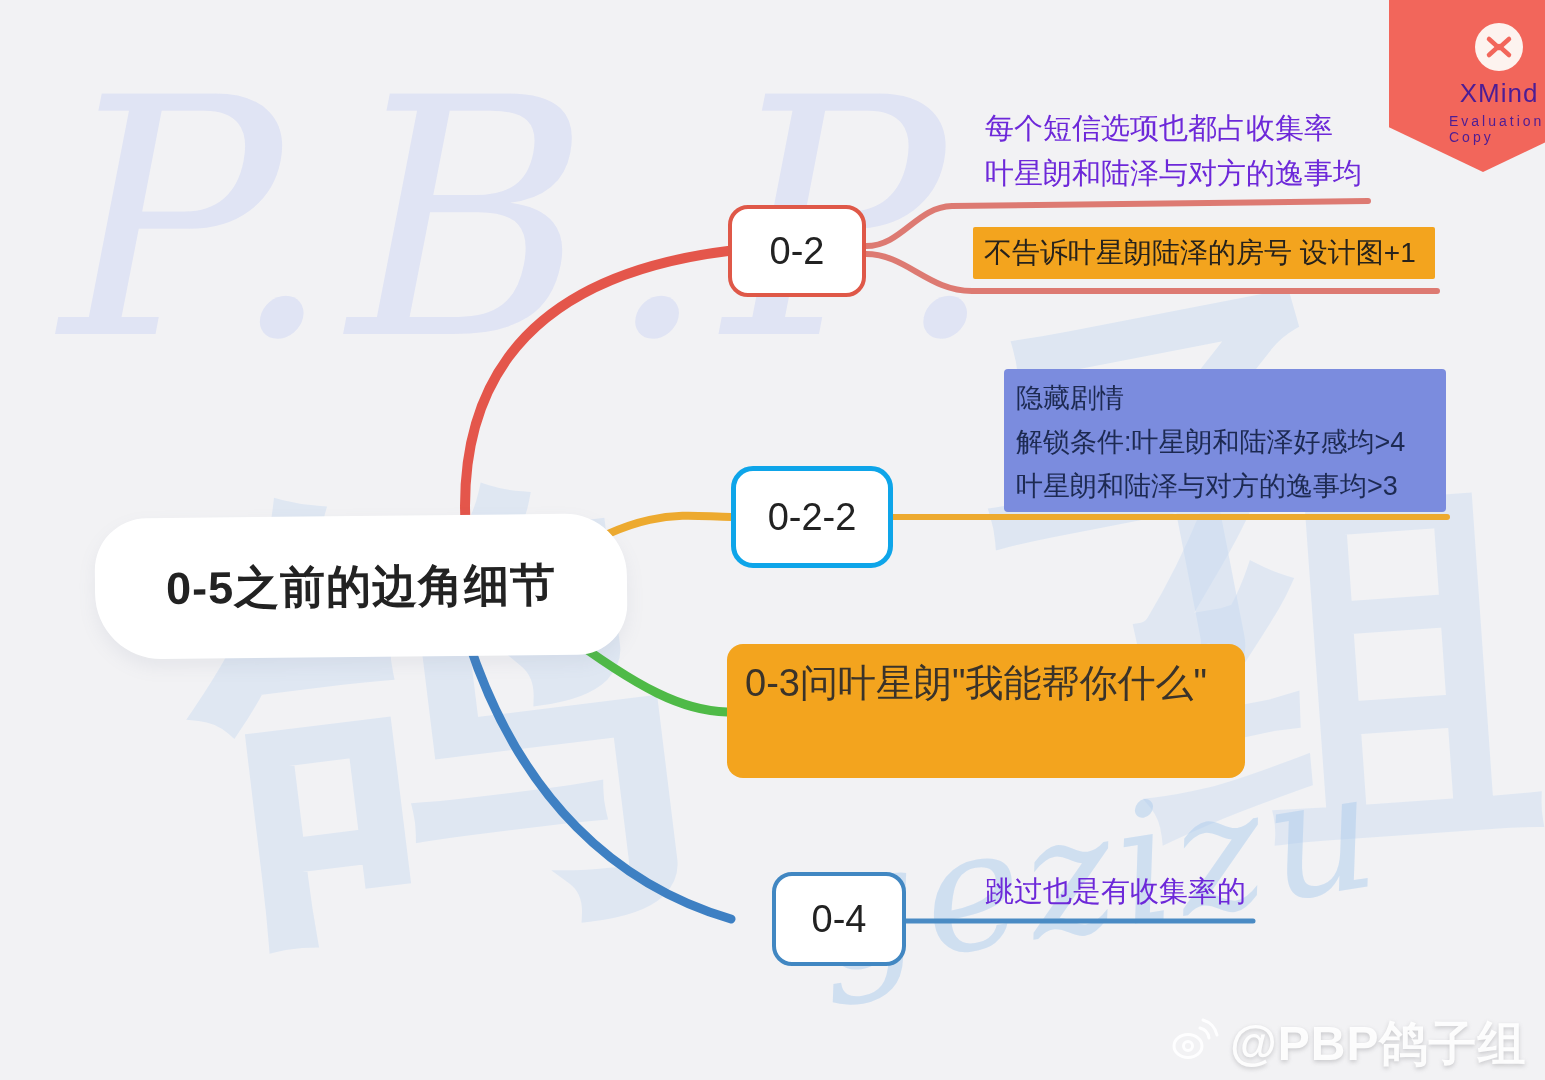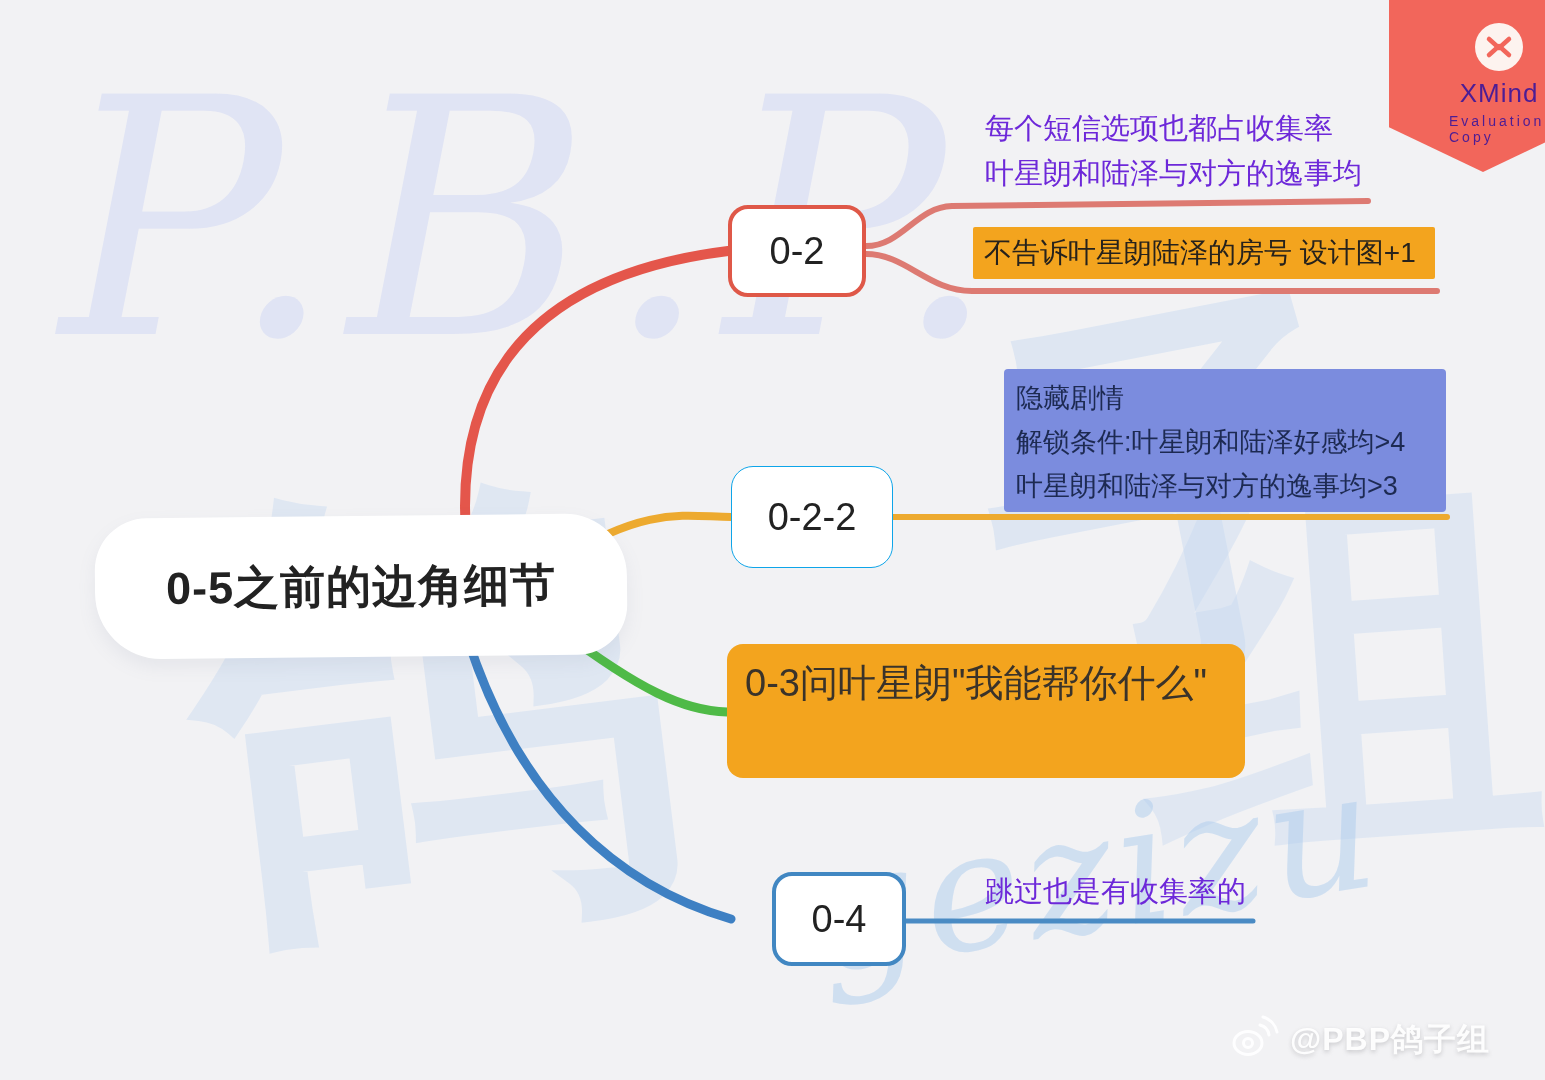--- a/index.html
+++ b/index.html
@@ -39,21 +39,21 @@
     color:#222;box-sizing:border-box;
   }
   .central{
     left:95px;top:516px;width:532px;height:141px;
     border-radius:52px 62px 50px 66px;
     font-size:45px;font-weight:bold;letter-spacing:1px;
     box-shadow:0 8px 18px rgba(120,130,160,.10);
     transform:rotate(-.6deg);
   }
   .node-0-2{left:728px;top:205px;width:138px;height:92px;border:4px solid #df5848;border-radius:20px;font-size:38px;}
-  .node-0-2-2{left:731px;top:466px;width:162px;height:102px;border:1px solid #0ea5e9;border-radius:22px;font-size:38px;}
+  .node-0-2-2{left:731px;top:466px;width:162px;height:102px;border:5px solid #0ea5e9;border-radius:22px;font-size:38px;}
   .node-0-4{left:772px;top:872px;width:134px;height:94px;border:4px solid #4187c2;border-radius:20px;font-size:38px;}
 
   
   .floating-note{
     position:absolute;z-index:3;color:#6d28d9;
     font-size:29px;line-height:45px;white-space:nowrap;
   }
   .note-sms{left:985px;top:106px;}
   .note-skip{left:985px;top:869px;}
 
@@ -88,23 +88,23 @@
   }
   .badge .logo-circle{
     margin-top:23px;width:48px;height:48px;border-radius:50%;
     background:#fdf3ef;display:flex;align-items:center;justify-content:center;
   }
   .badge .app-name{margin-top:7px;font-size:26px;font-weight:300;letter-spacing:1px;}
   .badge .app-sub{margin-top:4px;font-size:14px;letter-spacing:3px;margin-left:28px;}
 
   
   .weibo{
-    position:absolute;left:1228px;top:1012px;z-index:4;
+    position:absolute;left:1168px;top:1012px;z-index:4;
     display:flex;align-items:center;gap:8px;
-    color:rgba(255,255,255,.93);font-size:32px;font-weight:bold;letter-spacing:1px;
+    color:rgba(255,255,255,.93);font-size:48px;font-weight:bold;letter-spacing:1px;
     text-shadow:0 2px 4px rgba(150,150,155,.45);
     white-space:nowrap;
   }
 </style>
 </head>
 <body>
 
 <div class="stage">
 
   <div class="wm wm-pbp">P.B.P.</div>

